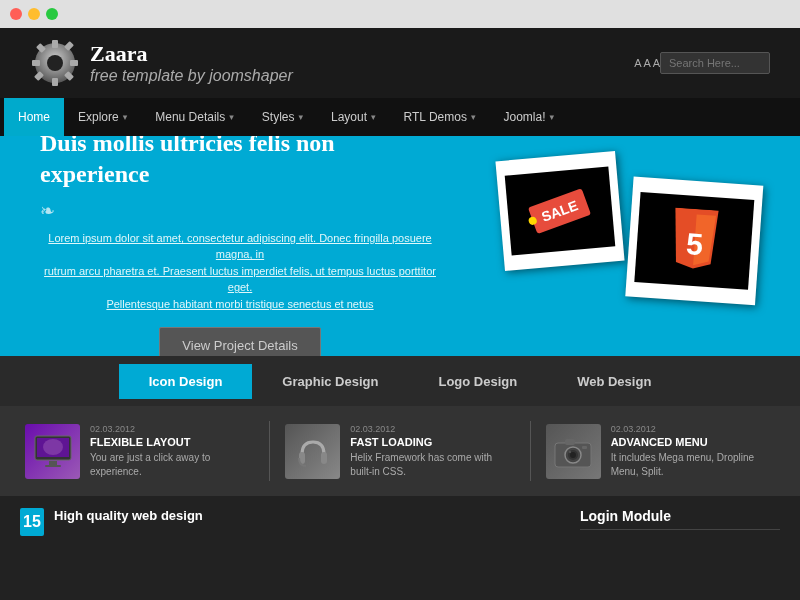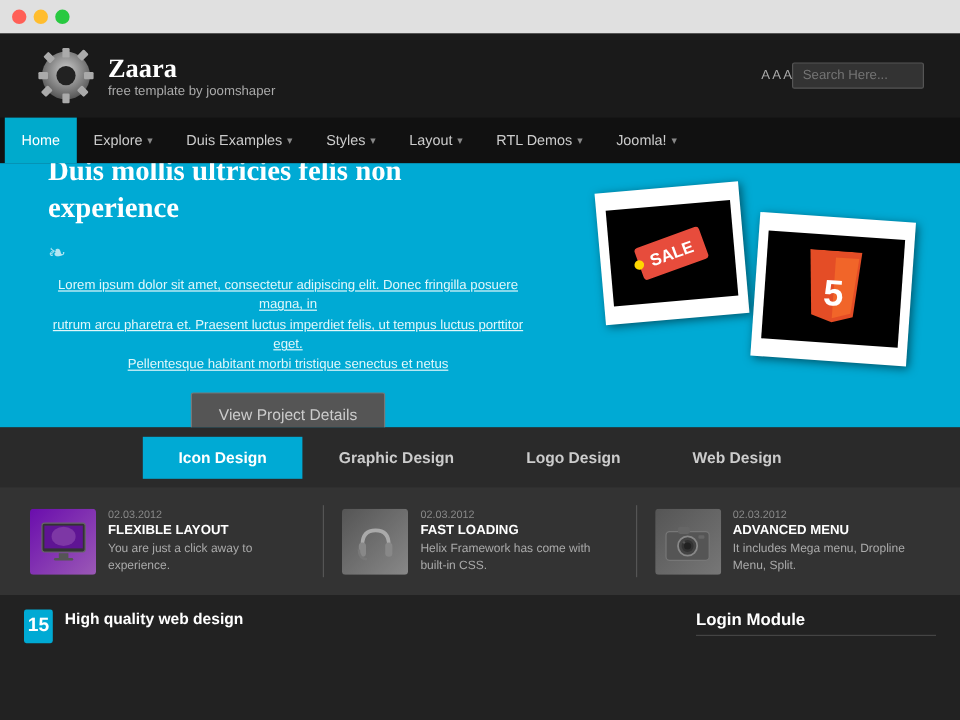--- a/index.html
+++ b/index.html
@@ -61,21 +61,22 @@
       flex-direction: column;
     }
     .logo-title {
       color: #ffffff;
       font-size: 22px;
       font-weight: bold;
       font-family: Georgia, serif;
     }
     .logo-subtitle {
       color: #aaa;
-      font-size: 11px;
+      font-size: 16px;
+      font-style: italic;
     }
     .header-right {
       display: flex;
       align-items: center;
       gap: 0;
     }
     .header-icons {
       color: #aaa;
       font-size: 11px;
       display: flex;
@@ -433,21 +434,21 @@
 
   <nav class="navbar">
     <div class="nav-item active">
       <span>Home</span>
     </div>
     <div class="nav-item">
       <span>Explore</span>
       <span class="nav-arrow">▾</span>
     </div>
     <div class="nav-item">
-      <span>Duis Examples</span>
+      <span>Menu Details</span>
       <span class="nav-arrow">▾</span>
     </div>
     <div class="nav-item">
       <span>Styles</span>
       <span class="nav-arrow">▾</span>
     </div>
     <div class="nav-item">
       <span>Layout</span>
       <span class="nav-arrow">▾</span>
     </div>

